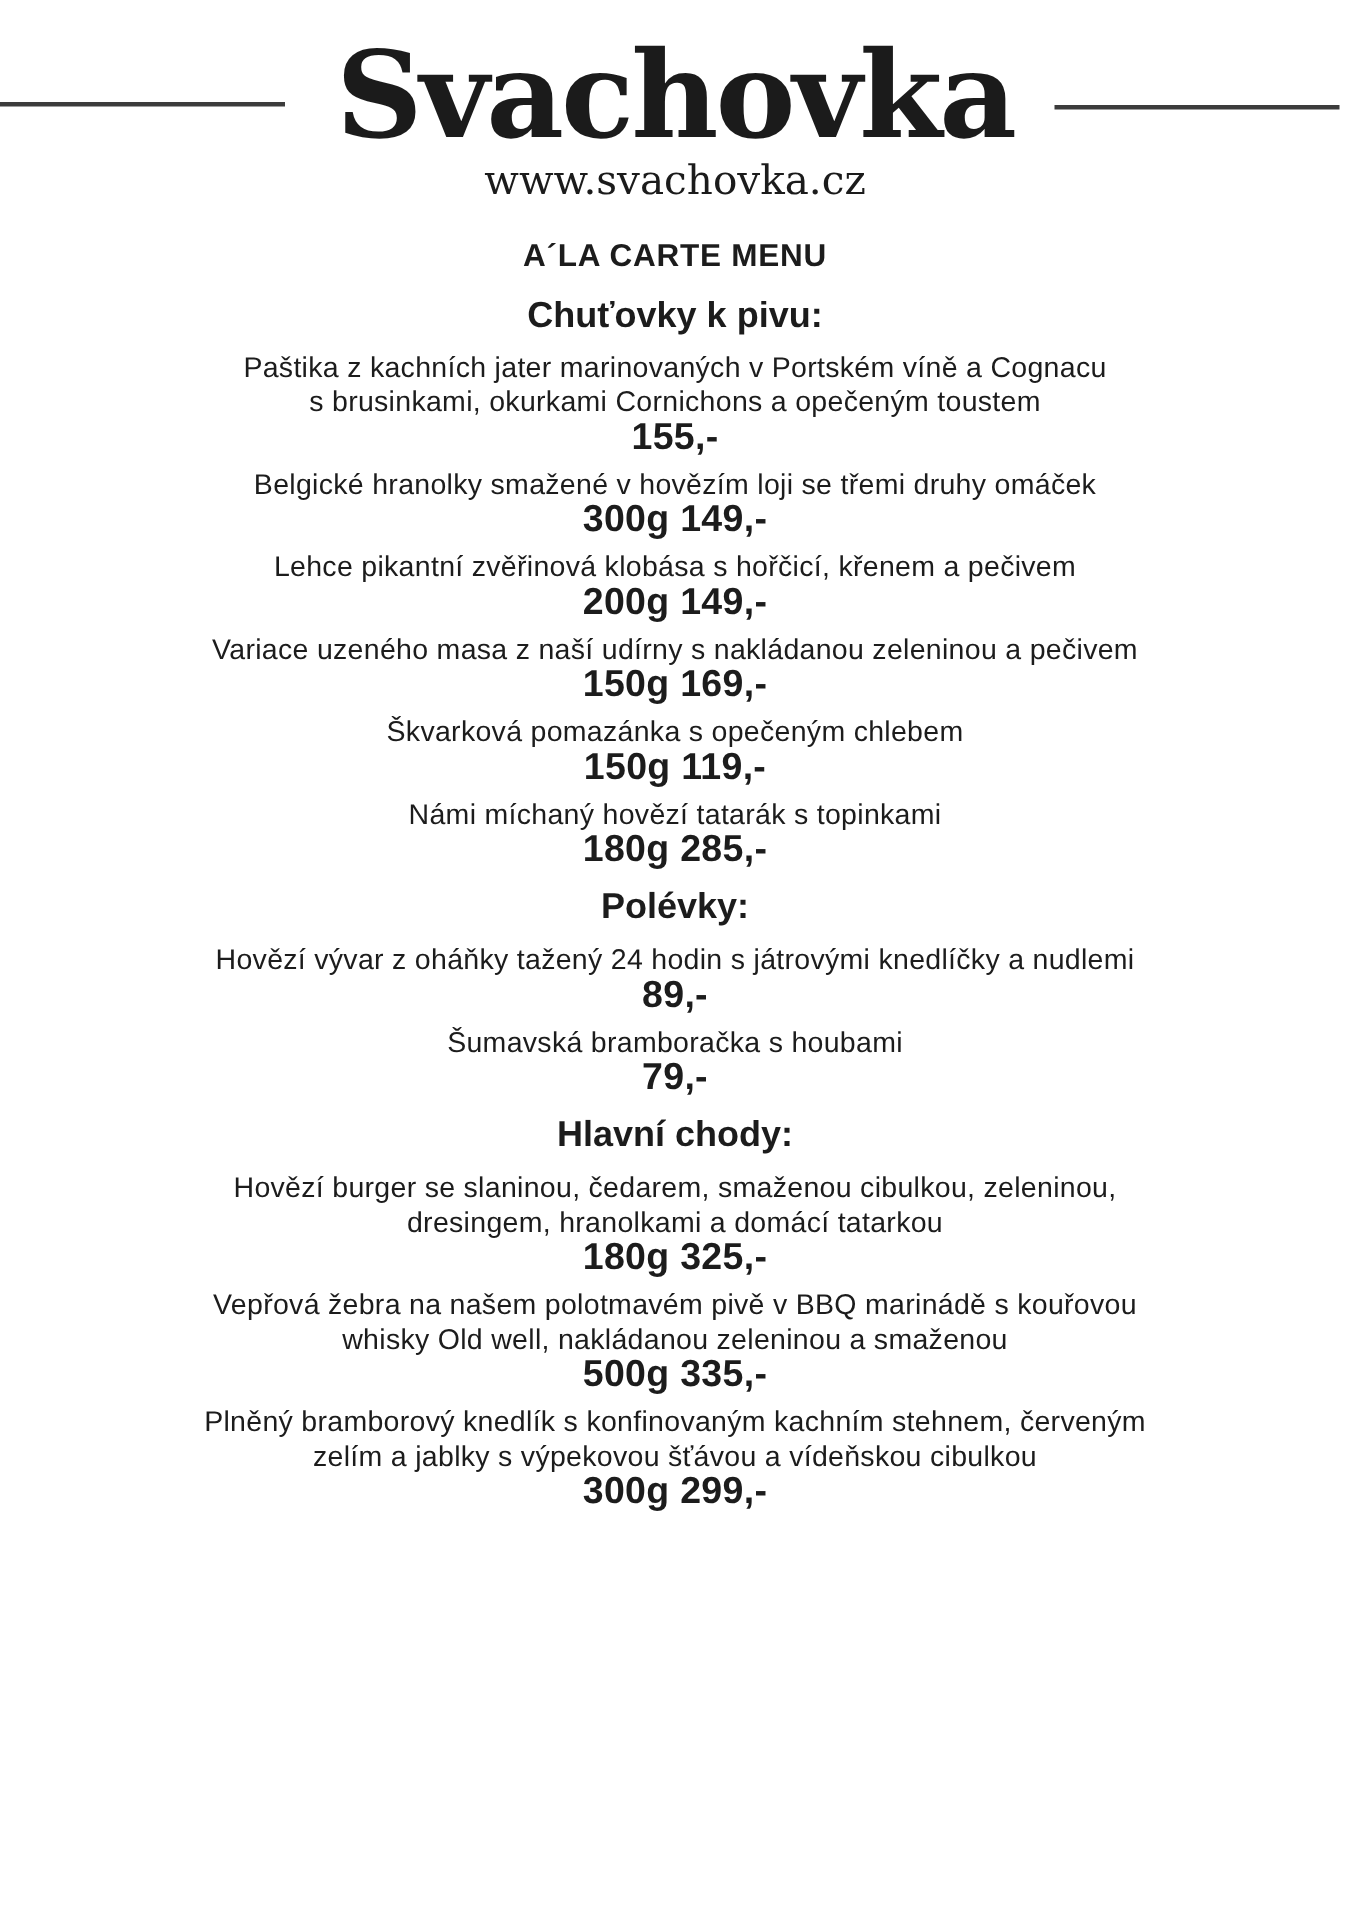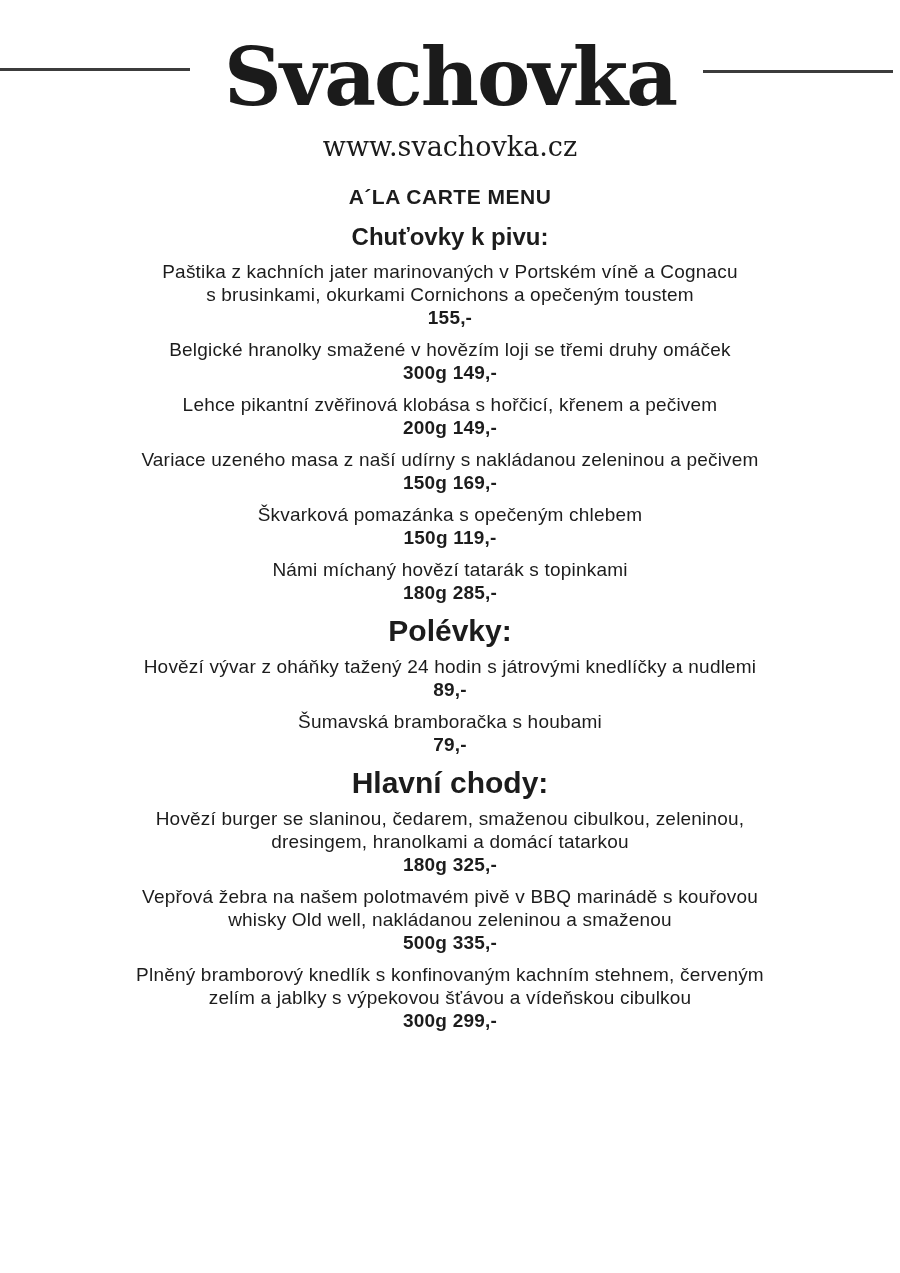--- a/index.html
+++ b/index.html
@@ -17,21 +17,21 @@
     text-align: center;
   }
   .rule {
     position: absolute;
     height: 3px;
     background: #3c3c3c;
   }
   .rule-left  { top: 68px; left: 0;     width: 190px; }
   .rule-right { top: 70px; left: 703px; width: 190px; }
   .brand {
-    margin: 14px;
+    margin: 0;
     font-family: "DejaVu Serif", serif;
     font-weight: 700;
     font-size: 80px;
     line-height: 82px;
     letter-spacing: -2px;
     color: #1b1b1b;
   }
   .website {
     font-family: "DejaVu Serif", serif;
     font-size: 27px;
@@ -47,30 +47,30 @@
     line-height: 26px;
   }
   .menu-section.small-title { margin-top: 12px; }
   .menu-section.large-title { margin-top: 6px; }
   .section-title {
     margin: 0 0 8px 0;
     font-weight: 700;
     line-height: 30px;
   }
   .small-title .section-title { font-size: 24px; }
-  .large-title .section-title { font-size: 30px; line-height: 36px; margin-bottom: 6px; }
+  .large-title .section-title { font-size: 24px; line-height: 36px; margin-bottom: 6px; }
   .menu-item { margin: 0 auto 9px auto; max-width: 820px; }
   .item-name {
     font-size: 19px;
     line-height: 23px;
     letter-spacing: 0.2px;
     white-space: pre-line;
   }
   .item-price {
-    font-size: 19px;
+    font-size: 25px;
     line-height: 23px;
     font-weight: 700;
     letter-spacing: 0.2px;
   }
 </style>
 </head>
 <body>
 
 <div class="page">
   <div class="rule rule-left"></div>

